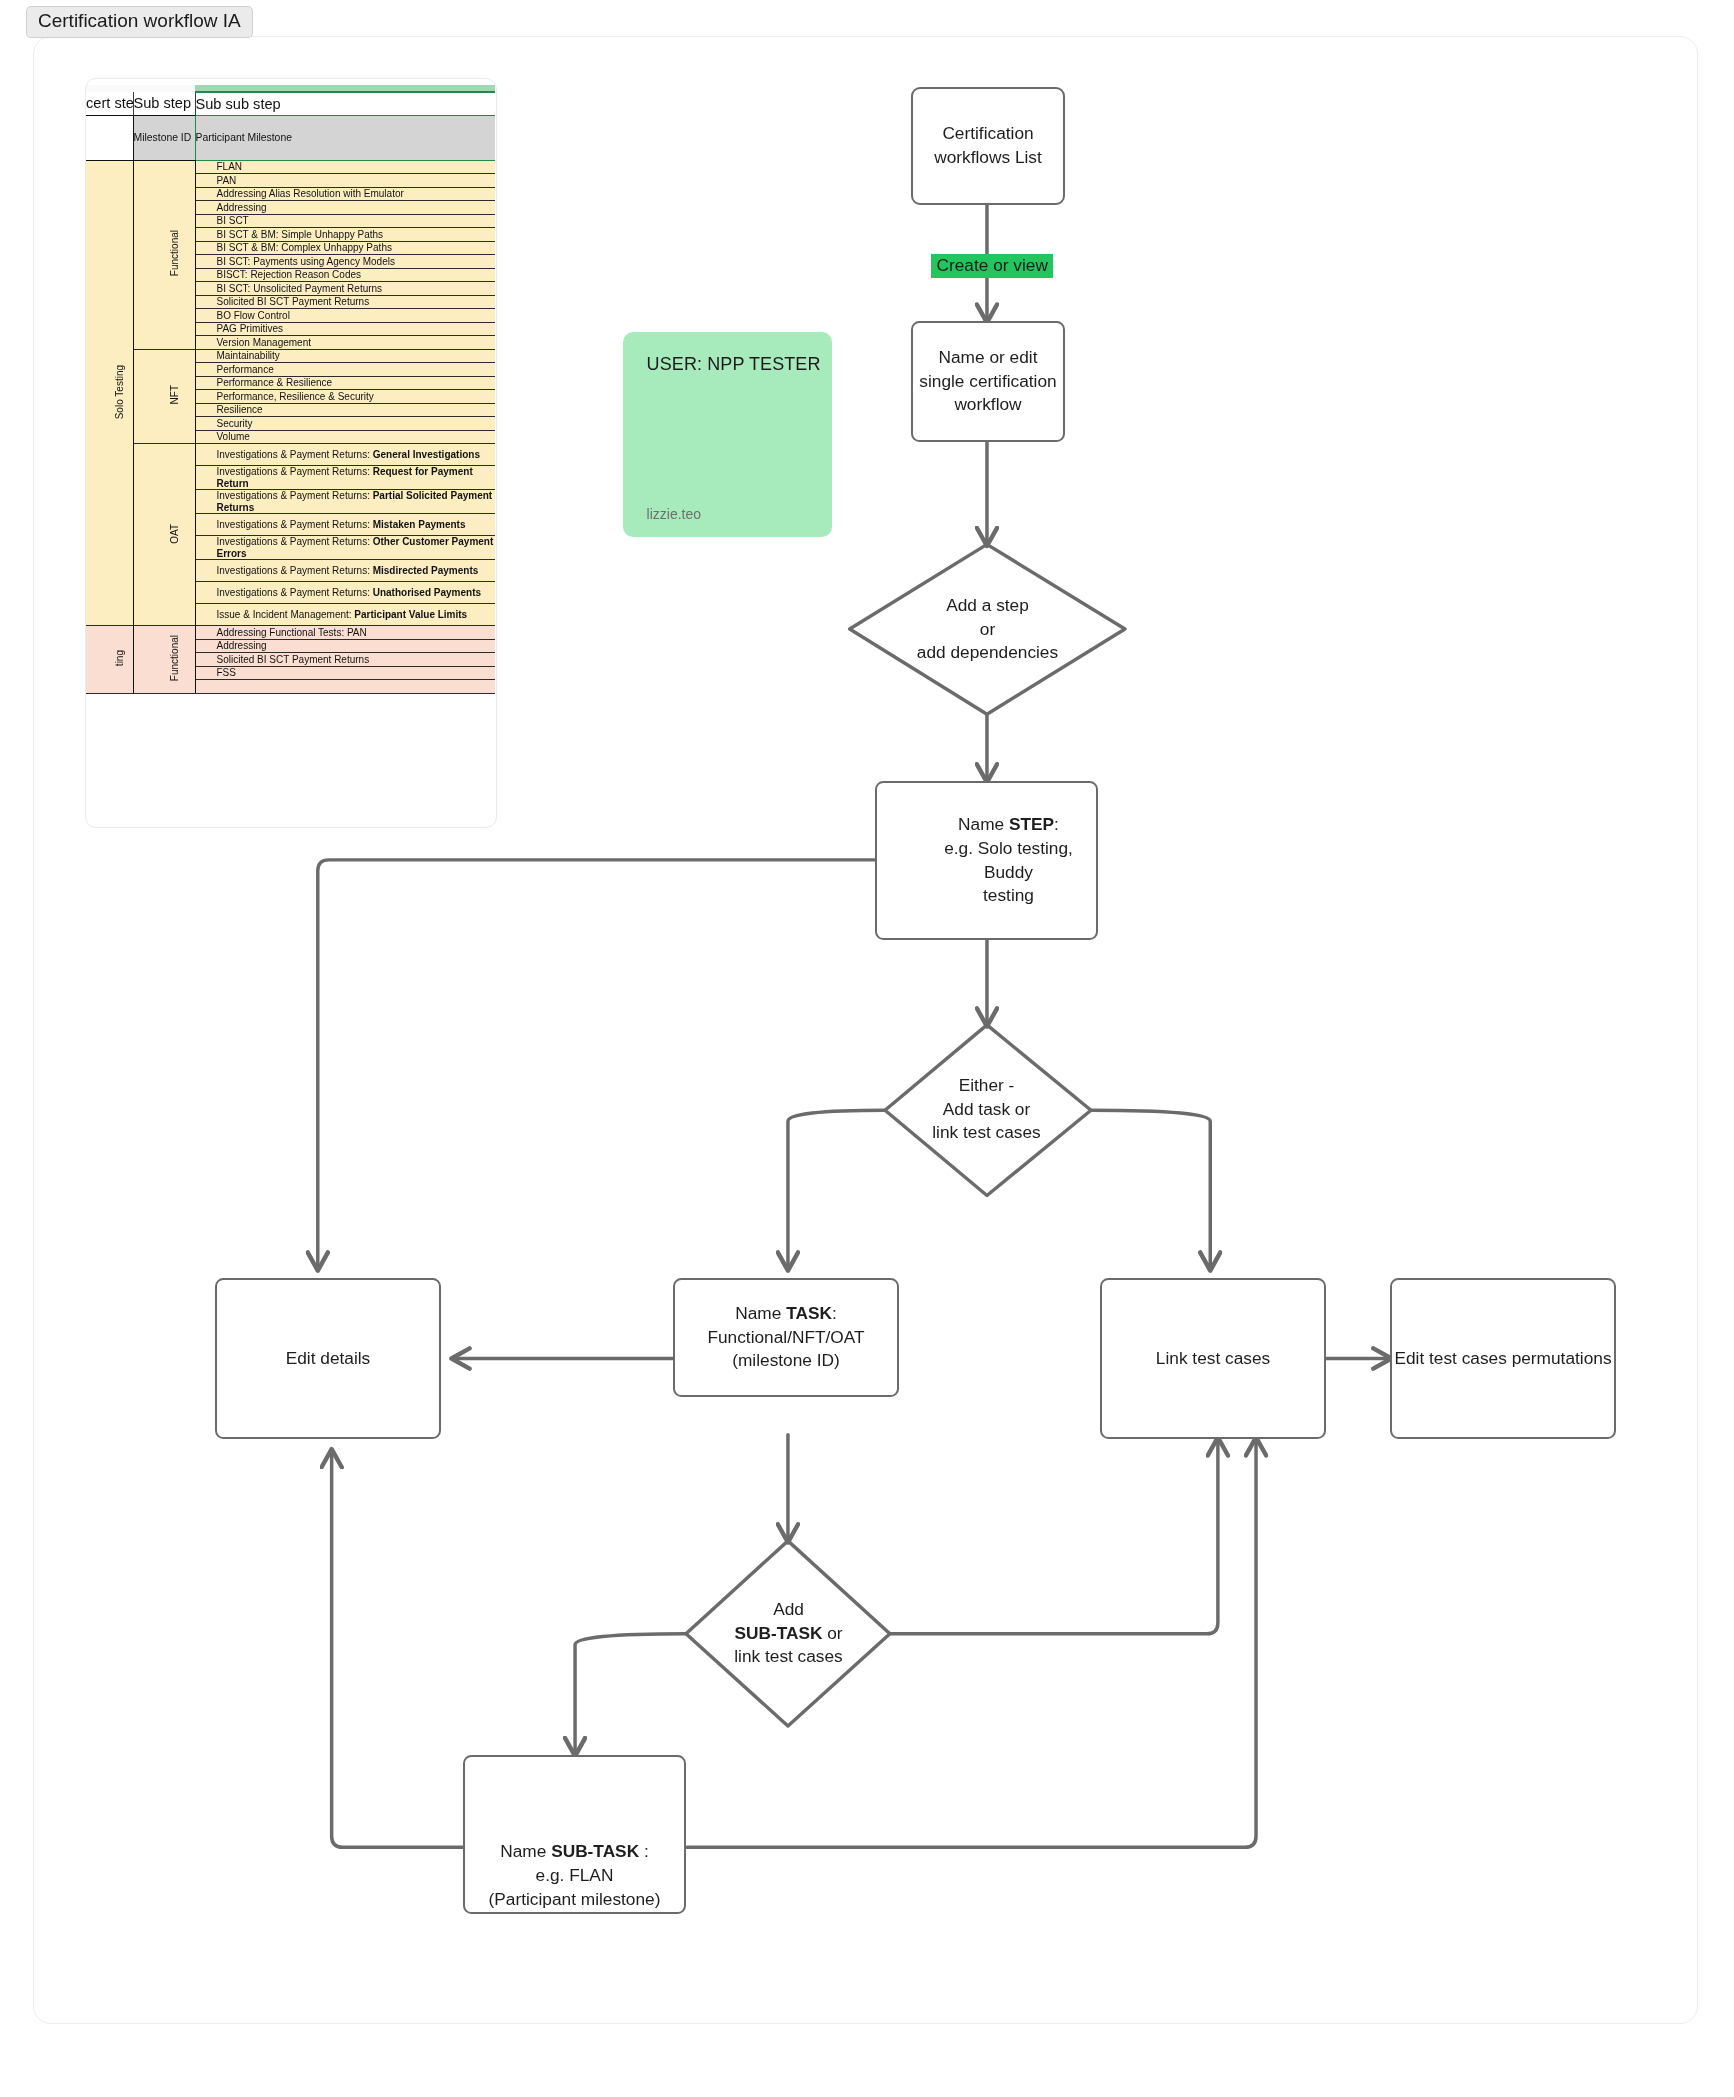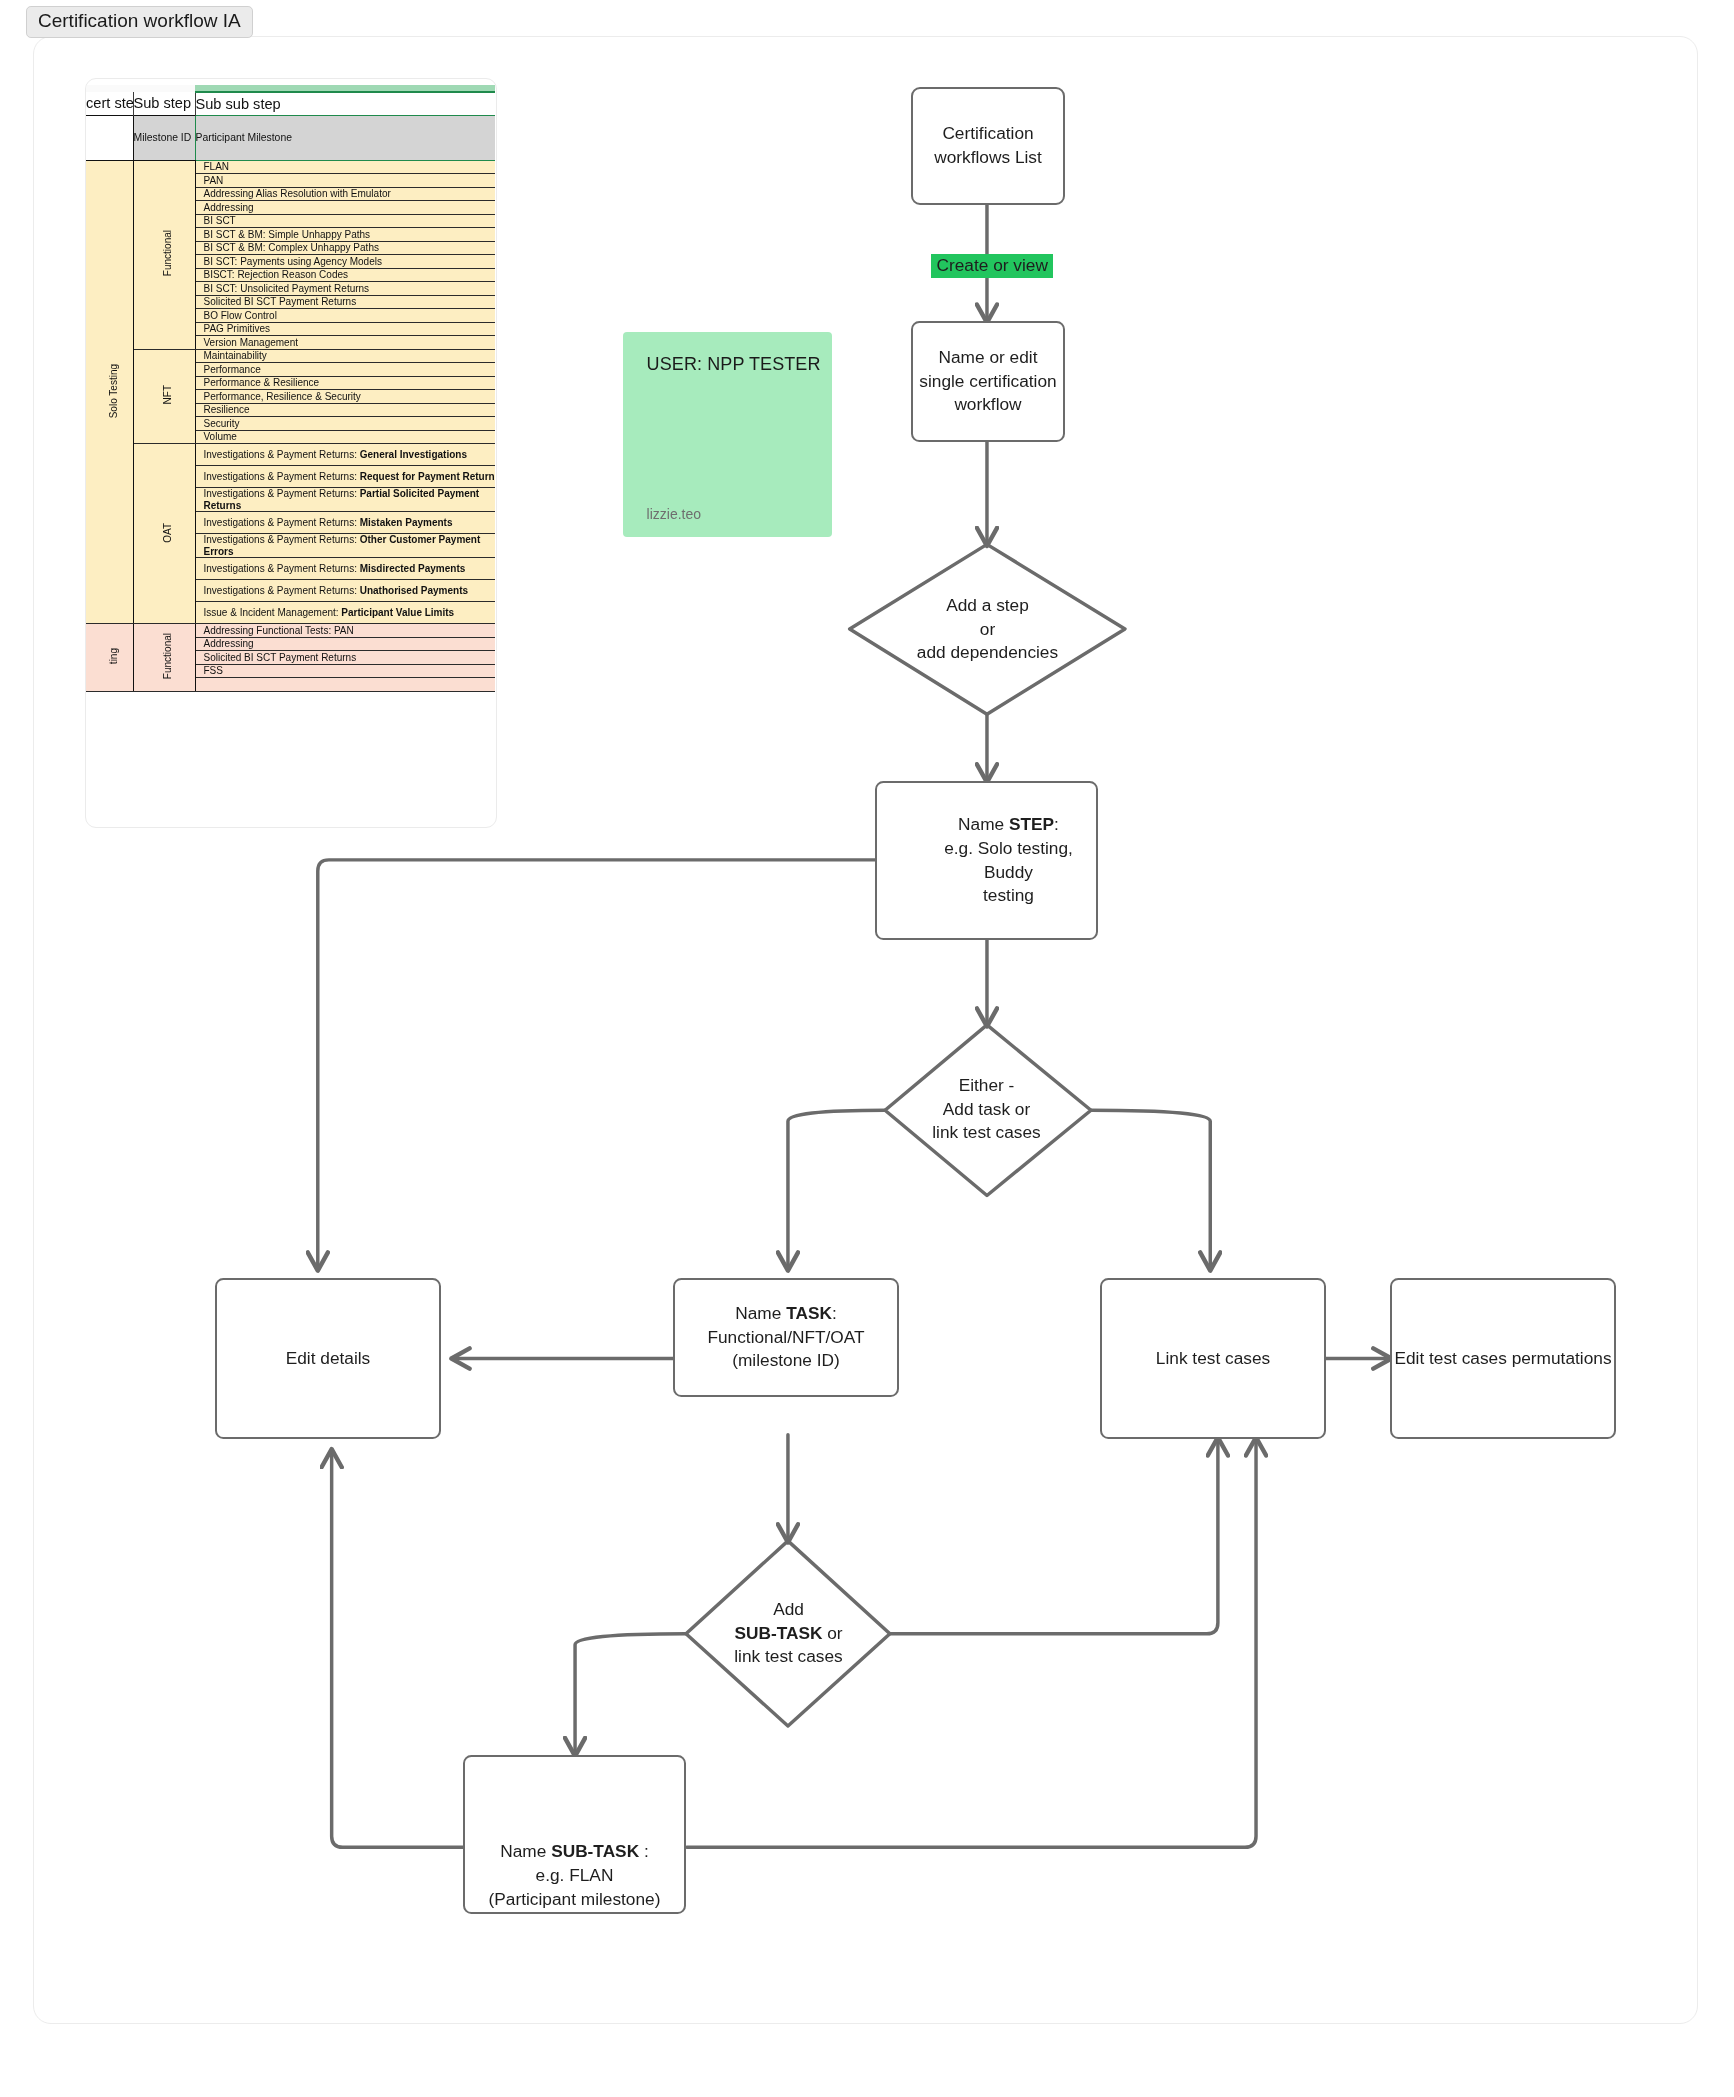--- a/index.html
+++ b/index.html
@@ -106,21 +106,21 @@
     border-bottom: 1.4px solid #111;
   }
   .hdr2 td.c-a { background: #ffffff; border-right: 1.4px solid #111; }
   .hdr2 td.c-b { border-right: 1.4px solid #1f8a4c; }
   .hdr2 td.c-c { border-top: 1.4px solid #1f8a4c; border-bottom: 1.4px solid #1f8a4c; }
 
   
   tr.drow td {
     font-size: 10px;
     color: #111;
-    padding-left: 8px;
+    padding-left: 21px;
     border-bottom: 0.7px solid #2b2b2b;
     line-height: 1.15;
   }
   tr.drow td.c-c { border-left: 0.7px solid #2b2b2b; }
   td.grp {
     border-right: 1.4px solid #111;
     border-left: 0;
     text-align: center;
     vertical-align: middle;
     font-size: 10.4px;
@@ -175,21 +175,21 @@
   .rectnode {
     background: #ffffff;
     border: 2.1px solid #6b6b6b;
     border-radius: 8.3px;
     font-size: 17.3px;
     line-height: 1.38;
   }
   .note {
     background: #a7ebbd;
     border: none;
-    border-radius: 4px;
+    border-radius: 10px;
     display: block;
     z-index: 15;
   }
   .note .note-title {
     position: absolute;
     left: 23.6px;
     top: 22px;
     font-size: 18px;
     color: #1b1b1b;
     font-weight: normal;

